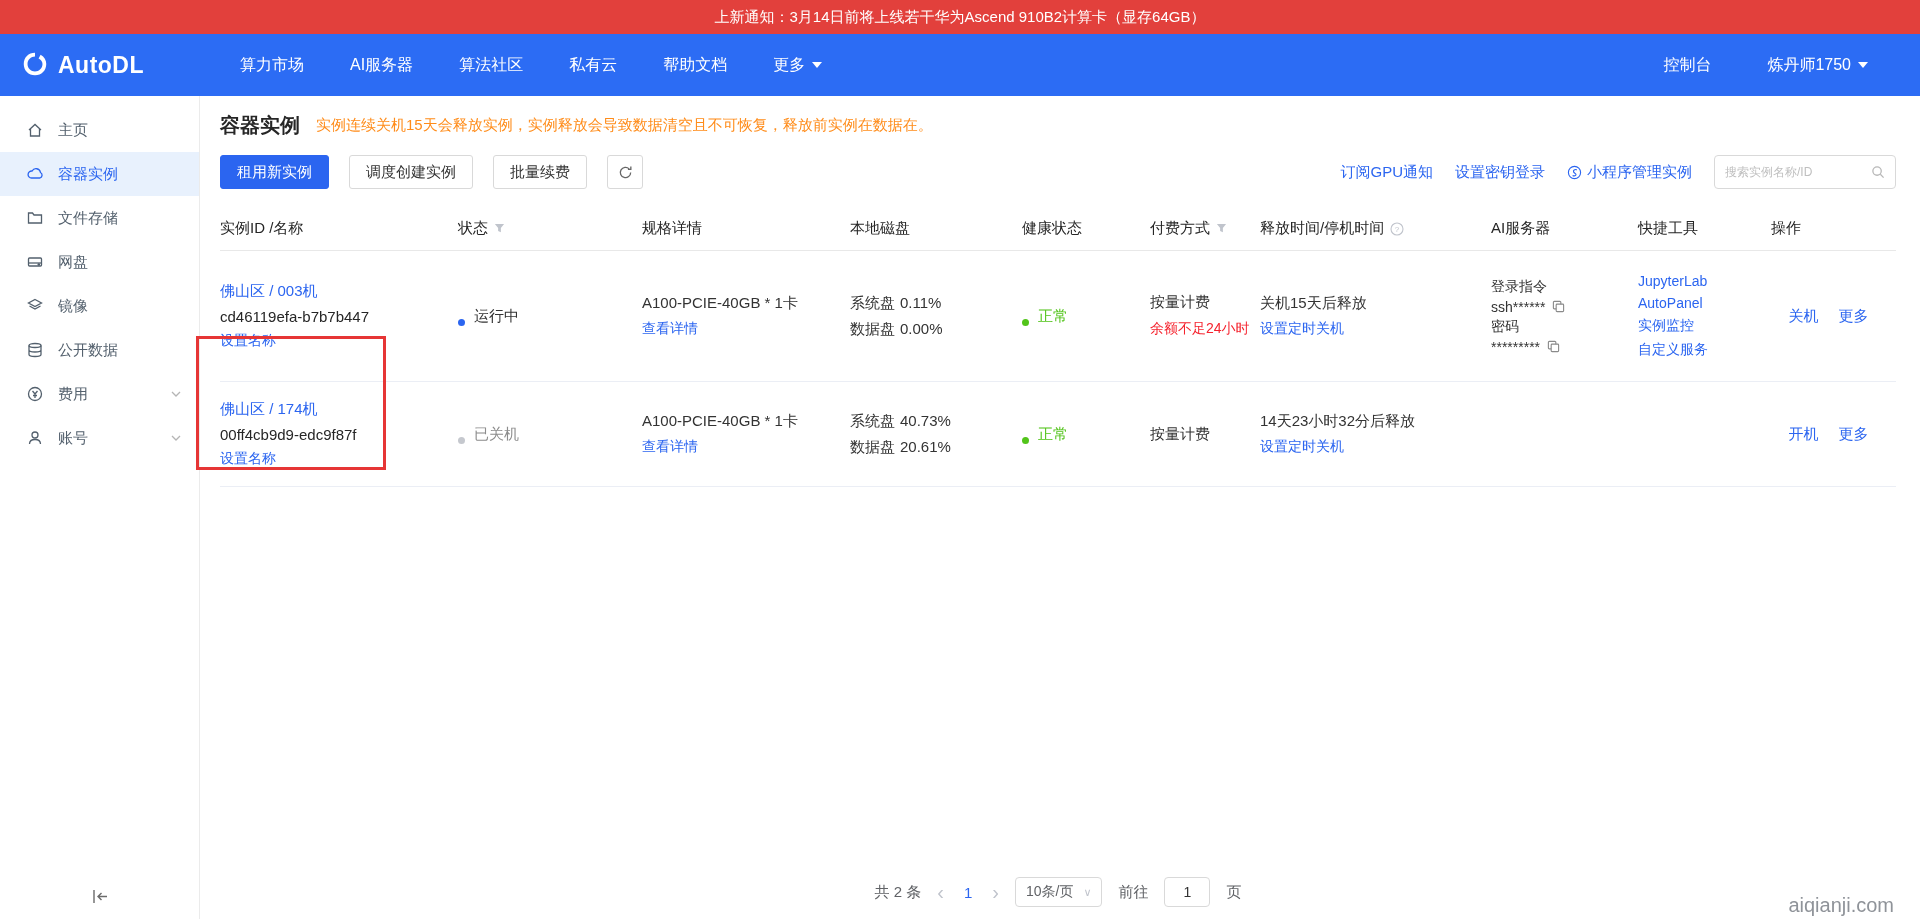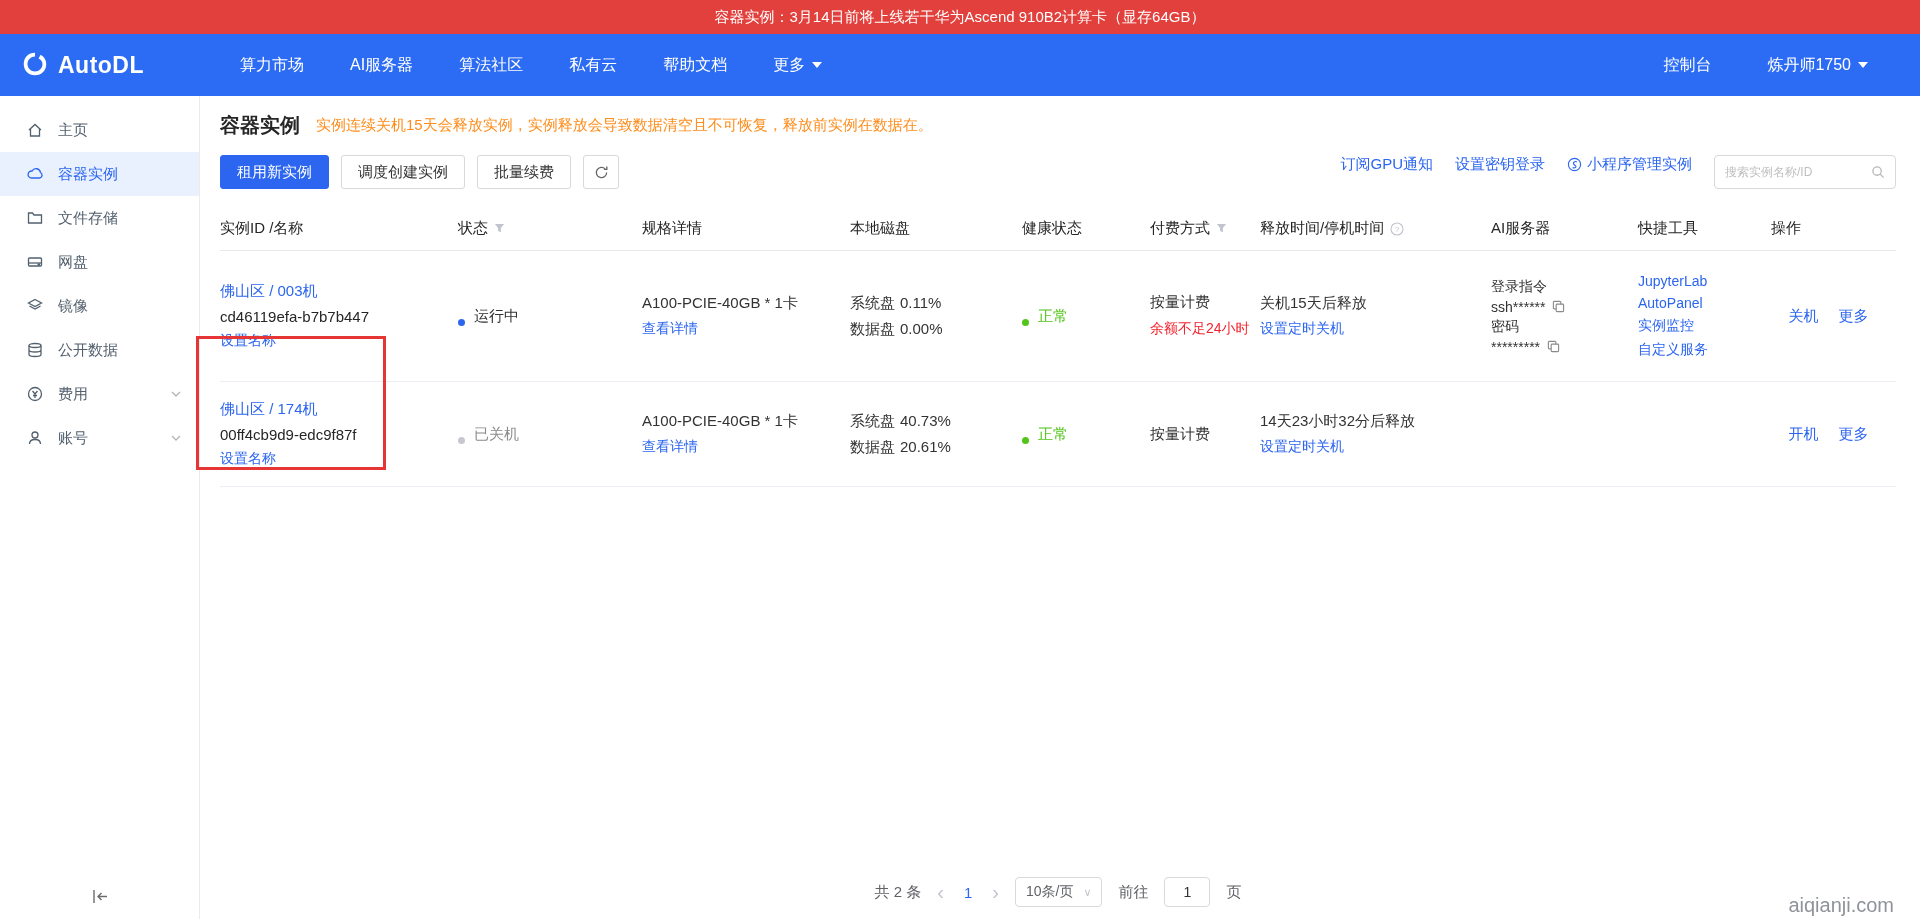--- a/index.html
+++ b/index.html
@@ -37,23 +37,23 @@
   
   .main { flex:1; padding:16px 24px 0 20px; display:flex; flex-direction:column; position:relative; }
   .title-row { display:flex; align-items:center; gap:16px; }
   .page-title { font-size:20px; font-weight:bold; color:#262626; }
   .warning { font-size:15px; color:#ff8c1a; }
 
   .toolbar { margin-top:16px; display:flex; align-items:center; }
   .btn { height:34px; border-radius:3px; font-size:15px; display:inline-flex; align-items:center;
     padding:0 16px; cursor:pointer; background:#fff; border:1px solid #d9d9d9; color:#333; }
   .btn-primary { background:#2b65f0; border-color:#2b65f0; color:#fff; }
-  .btn + .btn { margin-left:12px; }
+  .btn + .btn { margin-left:20px; }
   .btn-icon { width:36px; justify-content:center; padding:0; }
-  .toolbar-right { margin-left:auto; display:flex; align-items:flex-start; gap:22px; }
+  .toolbar-right { margin-left:auto; display:flex; align-items:center; gap:22px; }
   .link { color:#2b65f0; font-size:15px; cursor:pointer; }
   .link-sm { color:#2b65f0; font-size:14px; cursor:pointer; }
   .mp-link { display:flex; align-items:center; gap:5px; }
   .search { width:182px; height:34px; border:1px solid #d9d9d9; border-radius:4px;
     display:flex; align-items:center; padding:0 10px; background:#fff; }
   .search input { border:none; outline:none; flex:1; font-size:12px; color:#14532d; width:100%; }
   .search input::placeholder { color:#bfbfbf; }
 
   
   .table { margin-top:18px; }
@@ -94,21 +94,21 @@
 
   
   .annotation { position:absolute; left:196px; top:240px; width:190px; height:134px;
     border:3px solid #e63535; z-index:50; pointer-events:none; }
   .watermark { position:absolute; bottom:2px; right:26px; font-size:20px; color:#8f9399; z-index:40; }
 </style>
 </head>
 <body>
 
 <div class="banner">
-  <span>容器实例：3月14日前将上线若干华为Ascend 910B2计算卡（显存64GB）</span>
+  <span>上新通知：3月14日前将上线若干华为Ascend 910B2计算卡（显存64GB）</span>
 </div>
 
 <header class="nav">
   <div class="brand">
     <span class="side-icon" style="width:30px;height:30px">
       <svg width="30" height="30" viewBox="0 0 32 32">
           <path d="M16 3C9 3 4 8 4 15c0 7 5 12 12 12 7 0 12-5 12-12 0-4-2-8-6-10l-2.2 4c2.4 1.2 4.2 3.2 4.2 6 0 4.4-3.6 8-8 8s-8-3.6-8-8 3.6-8 8-8z" fill="#fff"></path>
         </svg>
     </span>
     <span class="brand-name">AutoDL</span>

